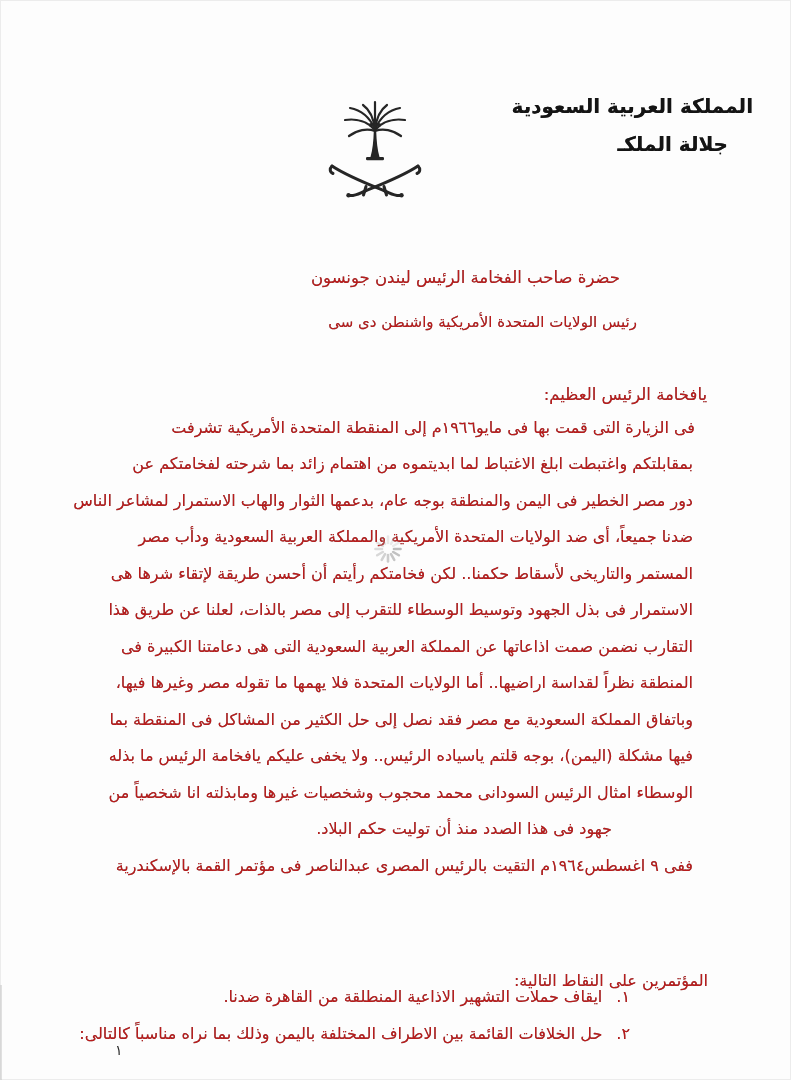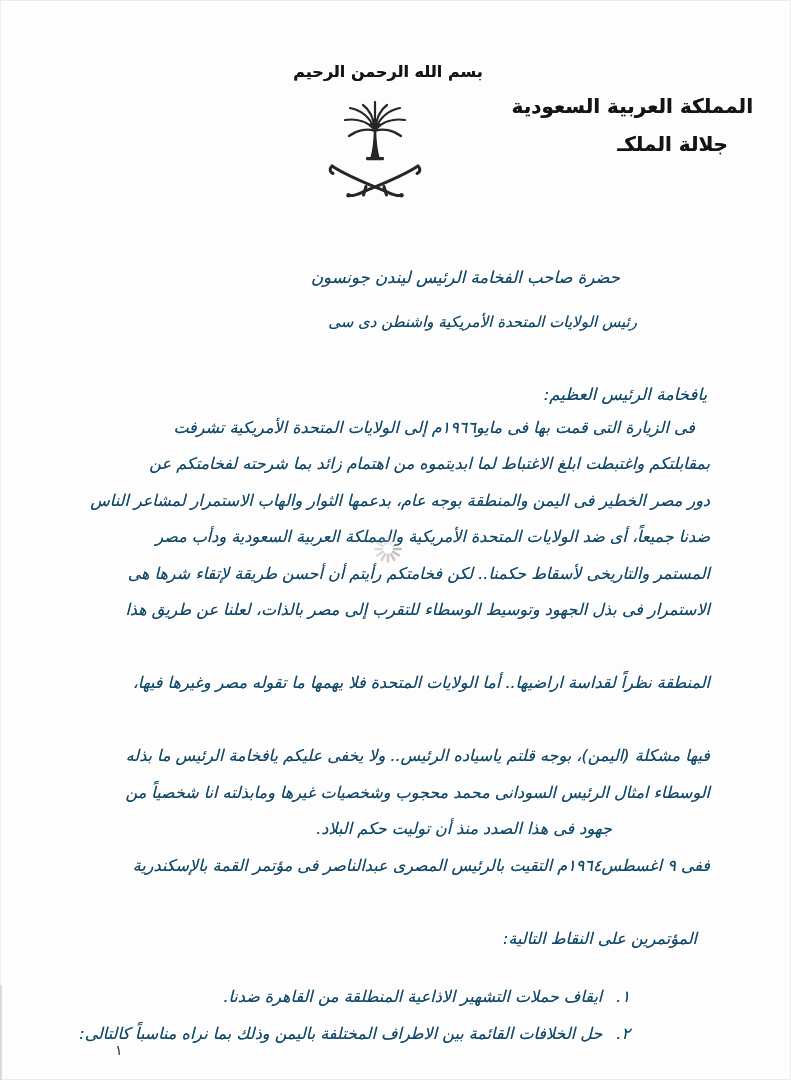--- a/index.html
+++ b/index.html
@@ -4,54 +4,53 @@
 <style>
   html,body{margin:0;padding:0;background:#e9e9e9;}
   .page{
     position:relative;width:791px;height:1080px;margin:0 auto;
     background:#fdfdfd;overflow:hidden;
     font-family:"DejaVu Sans",sans-serif;color:#1d1d1d;
     box-shadow:inset 0 0 0 1px #ececec;
   }
   .abs{position:absolute;}
   .ar{direction:rtl;unicode-bidi:plaintext;white-space:nowrap;}
-  .ink{color:#0c4a6e;text-shadow:0 0 .5px rgba(30,30,30,.55);font-style:italic;}
+  .ink{color:#b91c1c;text-shadow:0 0 .5px rgba(30,30,30,.55);}
   .head-ink{color:#141414;text-shadow:0 0 .6px rgba(10,10,10,.7);}
 
   .bismillah{top:62px;left:288px;width:200px;text-align:center;
     font-size:16px;font-weight:bold;}
   .kingdom{top:94px;right:38px;font-size:20px;font-weight:bold;}
   .majesty{top:132px;right:63px;font-size:20px;font-weight:bold;}
   .emblem{top:98px;left:325px;width:100px;height:112px;}
 
   .addr1{top:268px;right:171px;font-size:16.5px;}
   .addr2{top:313px;right:154px;font-size:15px;}
   .salutation{top:385px;right:84px;font-size:16.5px;}
 
-  .bline{left:100px;right:81px;font-size:16px;line-height:24px;height:24px;
+  .bline{left:100px;right:98px;font-size:16px;line-height:24px;height:24px;
     text-align:right;}
   .indent1{right:96px;}
   .short{left:auto;}
   .l12{right:179px;}
-  .l15{right:94px;}
+  .l15{right:83px;margin-top:42px;}
 
   .list-item{font-size:16px;line-height:24px;right:161px;text-align:right;margin-top:22px;}
   .li-num{margin-left:14px;}
 
   .page-number{top:1042px;left:115px;font-size:14px;color:#2c2c2c;}
 
   .spinner{top:533px;left:372px;width:32px;height:32px;}
   .scan-edge{left:0;top:985px;width:2px;height:95px;background:#c9c9c9;opacity:.55;}
 </style>
 </head>
 <body>
 
 <div class="page">
 
-  <div class="abs ar bismillah head-ink">بسم الله الرحمن الرحيم</div>
 
   <div class="abs emblem">
     <svg viewBox="0 0 100 112" width="100" height="112">
       <g stroke="#262626" fill="none" stroke-width="2.2" stroke-linecap="round">
         <path d="M50,32 C49,22 45,12 38,7"></path>
         <path d="M50,32 C51,22 55,12 62,7"></path>
         <path d="M50,31 C45,20 36,12 25,10"></path>
         <path d="M50,31 C55,20 64,12 75,10"></path>
         <path d="M50,32 C43,24 32,20 20,22"></path>
         <path d="M50,32 C57,24 68,20 80,22"></path>
@@ -80,27 +79,29 @@
   </div>
 
   <div class="abs ar kingdom head-ink">المملكة العربية السعودية</div>
   <div class="abs ar majesty head-ink">جلالة الملكـ</div>
 
   <div class="abs ar addr1 ink">حضرة صاحب الفخامة الرئيس ليندن جونسون</div>
   <div class="abs ar addr2 ink">رئيس الولايات المتحدة الأمريكية واشنطن دى سى</div>
 
   <div class="abs ar salutation ink">يافخامة الرئيس العظيم:</div>
 
-  <div class="abs ar bline indent1 fit ink" style="top:416px">فى الزيارة التى قمت بها فى مايو١٩٦٦م إلى الولايات المتحدة الأمريكية تشرفت</div>
+  <div class="abs ar bline indent1 fit ink" style="top:416px">فى الزيارة التى قمت بها فى مايو١٩٦٦م إلى المنقطة المتحدة الأمريكية تشرفت</div>
   <div class="abs ar bline fit ink" style="top:452px">بمقابلتكم واغتبطت ابلغ الاغتباط لما ابديتموه من اهتمام زائد بما شرحته لفخامتكم عن</div>
   <div class="abs ar bline fit ink" style="top:489px">دور مصر الخطير فى اليمن والمنطقة بوجه عام، بدعمها الثوار والهاب الاستمرار لمشاعر الناس</div>
   <div class="abs ar bline fit ink" style="top:525px">ضدنا جميعاً، أى ضد الولايات المتحدة الأمريكية والمملكة العربية السعودية ودأب مصر</div>
   <div class="abs ar bline fit ink" style="top:562px">المستمر والتاريخى لأسقاط حكمنا.. لكن فخامتكم رأيتم أن أحسن طريقة لإتقاء شرها هى</div>
   <div class="abs ar bline fit ink" style="top:598px">الاستمرار فى بذل الجهود وتوسيط الوسطاء للتقرب إلى مصر بالذات، لعلنا عن طريق هذا</div>
+  <div class="abs ar bline fit ink" style="top:635px">التقارب نضمن صمت اذاعاتها عن المملكة العربية السعودية التى هى دعامتنا الكبيرة فى</div>
   <div class="abs ar bline fit ink" style="top:671px">المنطقة نظراً لقداسة اراضيها.. أما الولايات المتحدة فلا يهمها ما تقوله مصر وغيرها فيها،</div>
+  <div class="abs ar bline fit ink" style="top:708px">وباتفاق المملكة السعودية مع مصر فقد نصل إلى حل الكثير من المشاكل فى المنقطة بما</div>
   <div class="abs ar bline fit ink" style="top:744px">فيها مشكلة (اليمن)، بوجه قلتم ياسياده الرئيس.. ولا يخفى عليكم يافخامة الرئيس ما بذله</div>
   <div class="abs ar bline fit ink" style="top:781px">الوسطاء امثال الرئيس السودانى محمد محجوب وشخصيات غيرها ومابذلته انا شخصياً من</div>
   <div class="abs ar bline short l12 ink" style="top:817px">جهود فى هذا الصدد منذ أن توليت حكم البلاد.</div>
 
   <div class="abs ar bline fit ink" style="top:854px">ففى ٩ اغسطس١٩٦٤م التقيت بالرئيس المصرى عبدالناصر فى مؤتمر القمة بالإسكندرية</div>
   <div class="abs ar bline short l15 ink" style="top:927px">المؤتمرين على النقاط التالية:</div>
 
   <div class="abs ar list-item ink" style="top:963px">
     <span class="li-num">١.</span><span>ايقاف حملات التشهير الاذاعية المنطلقة من القاهرة ضدنا.</span>
   </div>

